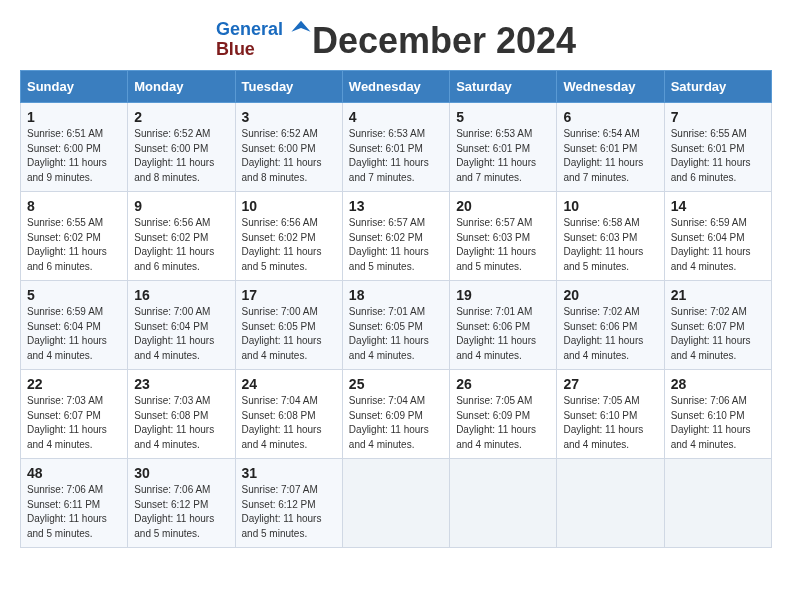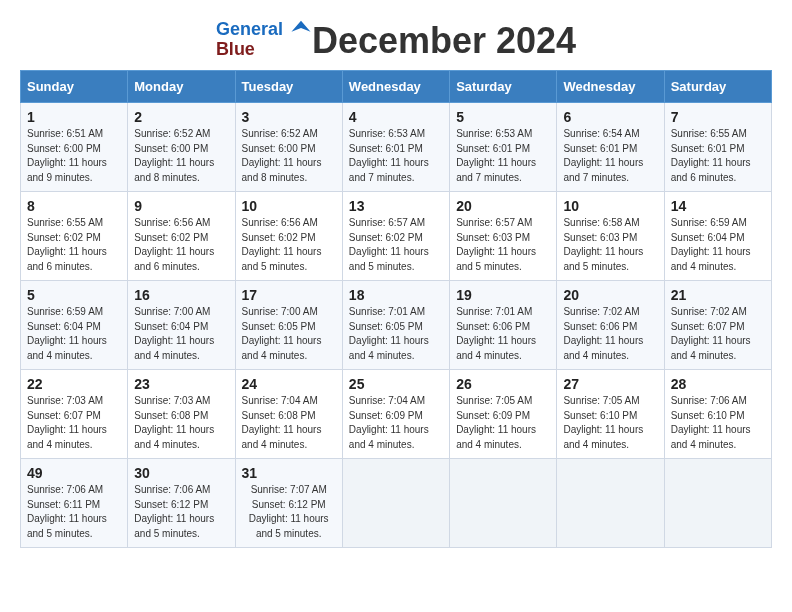--- a/index.html
+++ b/index.html
@@ -313,36 +313,36 @@
         <td>
           <span class="day-num">28</span>
           <div class="day-info" style="white-space: pre-line;">Sunrise: 7:06 AM
 Sunset: 6:10 PM
 Daylight: 11 hours
 and 4 minutes.</div>
         </td>
       </tr>
       <tr>
         <td>
-          <span class="day-num">49</span>
+          <span class="day-num">48</span>
           <div class="day-info" style="white-space: pre-line;">Sunrise: 7:06 AM
 Sunset: 6:11 PM
 Daylight: 11 hours
 and 5 minutes.</div>
         </td>
         <td>
           <span class="day-num">30</span>
           <div class="day-info" style="white-space: pre-line;">Sunrise: 7:06 AM
 Sunset: 6:12 PM
 Daylight: 11 hours
 and 5 minutes.</div>
         </td>
         <td>
           <span class="day-num">31</span>
-          <div class="day-info" style="white-space: pre-line; text-align: center;">Sunrise: 7:07 AM
+          <div class="day-info" style="white-space: pre-line;">Sunrise: 7:07 AM
 Sunset: 6:12 PM
 Daylight: 11 hours
 and 5 minutes.</div>
         </td>
         <td class="empty-cell"></td>
         <td class="empty-cell"></td>
         <td class="empty-cell"></td>
         <td class="empty-cell"></td>
       </tr>
     </tbody>

